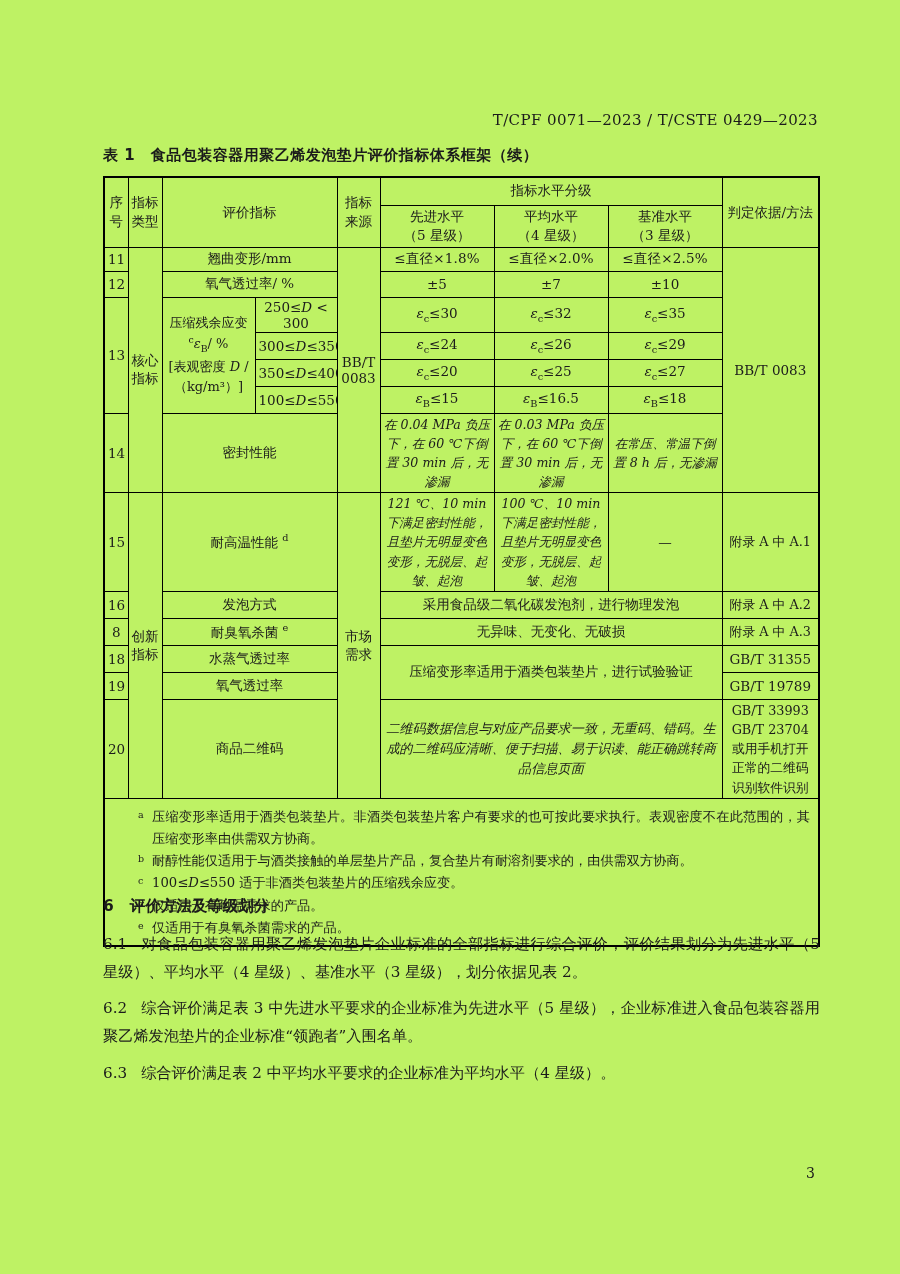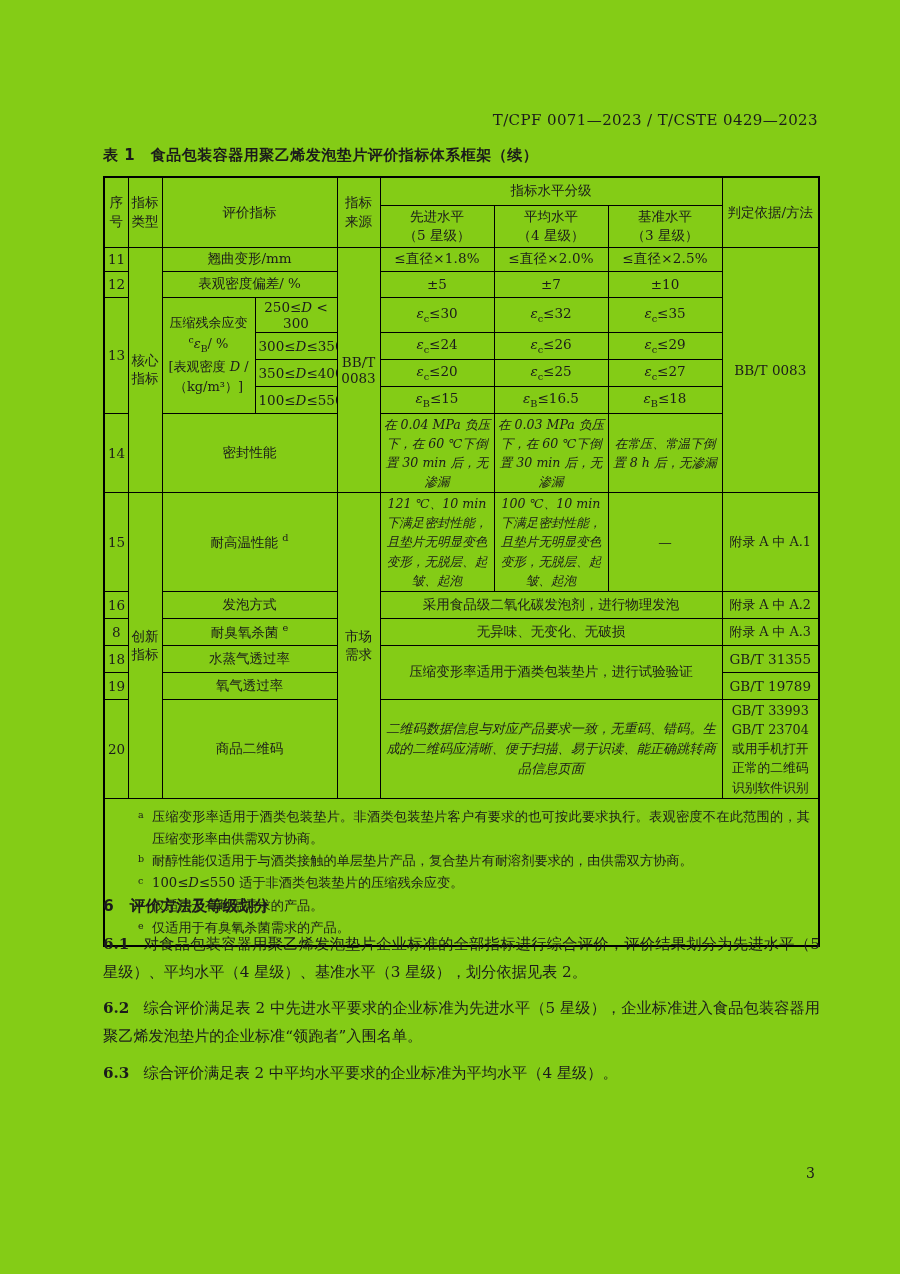--- a/index.html
+++ b/index.html
@@ -1,16 +1,16 @@
 <!DOCTYPE html>
 <html lang="zh"><head>
 <meta charset="utf-8">
 <style>
   html,body{margin:0;padding:0;background:#ffffff;}
-  .sheet{position:relative;width:900px;height:1274px;background:#84cc16;color:#1b1b1b;
+  .sheet{position:relative;width:900px;height:1274px;background:#bef264;color:#1b1b1b;
          font-family:"DejaVu Serif","Liberation Serif",serif;overflow:hidden;}
 
   .doc-code{position:absolute;top:111px;left:103px;width:715px;text-align:right;
             font-size:15px;letter-spacing:.4px;white-space:nowrap;}
 
   .table-title{position:absolute;top:146px;left:103px;width:715px;
                font-family:"DejaVu Sans","Liberation Sans",sans-serif;
                font-weight:bold;font-size:15px;letter-spacing:.5px;}
 
   table.std{position:absolute;top:176px;left:103px;border-collapse:collapse;table-layout:fixed;
@@ -30,21 +30,21 @@
   .footcell{text-align:left !important;padding:7px 8px 6px 0 !important;
             font-size:13.2px;line-height:1.68;}
   .fn{position:relative;padding-left:47px;text-align:justify;}
   .fn > sup{position:absolute;left:33px;top:1px;}
 
   .sec{position:absolute;top:896px;left:103px;width:717px;font-size:15.2px;}
   .sec h2{margin:0 0 14px 0;font-family:"DejaVu Sans","Liberation Sans",sans-serif;
           font-size:15.5px;font-weight:bold;}
   .sec h2 .num{margin-right:16px;}
   .sec p{margin:0 0 9px 0;text-align:justify;text-justify:inter-character;line-height:1.82;}
-  .sec p .pnum{margin-right:14px;font-weight:bold;}
+  .sec p .pnum{margin-right:14px;}
 
   .page-num{position:absolute;top:1165px;left:103px;width:712px;text-align:right;font-size:14px;}
 </style>
 </head>
 <body>
 
 <div class="sheet">
 
   <div class="doc-code">T/CPF 0071—2023 / T/CSTE 0429—2023</div>
 
@@ -92,21 +92,21 @@
       <td rowspan="7" class="pre">BB/T
 0083</td>
       <td class="lv">≤直径×1.8%</td>
       <td class="lv">≤直径×2.0%</td>
       <td class="lv">≤直径×2.5%</td>
       <td rowspan="7">BB/T 0083</td>
     </tr>
 
     <tr style="height:26px">
       <td>12</td>
-      <td colspan="2">表观密度偏差/ %</td>
+      <td colspan="2">氧气透过率/ %</td>
       <td>±5</td>
       <td>±7</td>
       <td>±10</td>
     </tr>
 
     <tr style="height:27px">
       <td rowspan="4">13</td>
       <td rowspan="4" style="font-size:13px;line-height:1.55">压缩残余应变<br><sup>c</sup><i>ε</i><sub>B</sub>/ %<br>[表观密度 <i>D</i> /<br>（kg/m³）]</td>
       <td>250≤<i>D</i> &lt; 300</td>
       <td><i>ε</i><sub>c</sub>≤30</td>
@@ -197,19 +197,19 @@
         <div class="fn"><sup>d</sup><span>仅适用于有耐温需求的产品。</span></div>
         <div class="fn"><sup>e</sup><span>仅适用于有臭氧杀菌需求的产品。</span></div>
       </td>
     </tr>
   </tbody>
     </table>
 
   <div class="sec">
     <h2><span class="num">6</span><span>评价方法及等级划分</span></h2>
     <p><span class="pnum">6.1</span><span>对食品包装容器用聚乙烯发泡垫片企业标准的全部指标进行综合评价，评价结果划分为先进水平（5 星级）、平均水平（4 星级）、基准水平（3 星级），划分依据见表 2。</span></p>
-    <p><span class="pnum">6.2</span><span>综合评价满足表 2 中先进水平要求的企业标准为先进水平（5 星级），企业标准进入食品包装容器用聚乙烯发泡垫片的企业标准“领跑者”入围名单。</span></p>
+    <p><span class="pnum">6.2</span><span>综合评价满足表 3 中先进水平要求的企业标准为先进水平（5 星级），企业标准进入食品包装容器用聚乙烯发泡垫片的企业标准“领跑者”入围名单。</span></p>
     <p><span class="pnum">6.3</span><span>综合评价满足表 2 中平均水平要求的企业标准为平均水平（4 星级）。</span></p>
   </div>
 
   <div class="page-num">3</div>
 
 </div>
 
 </body></html>

